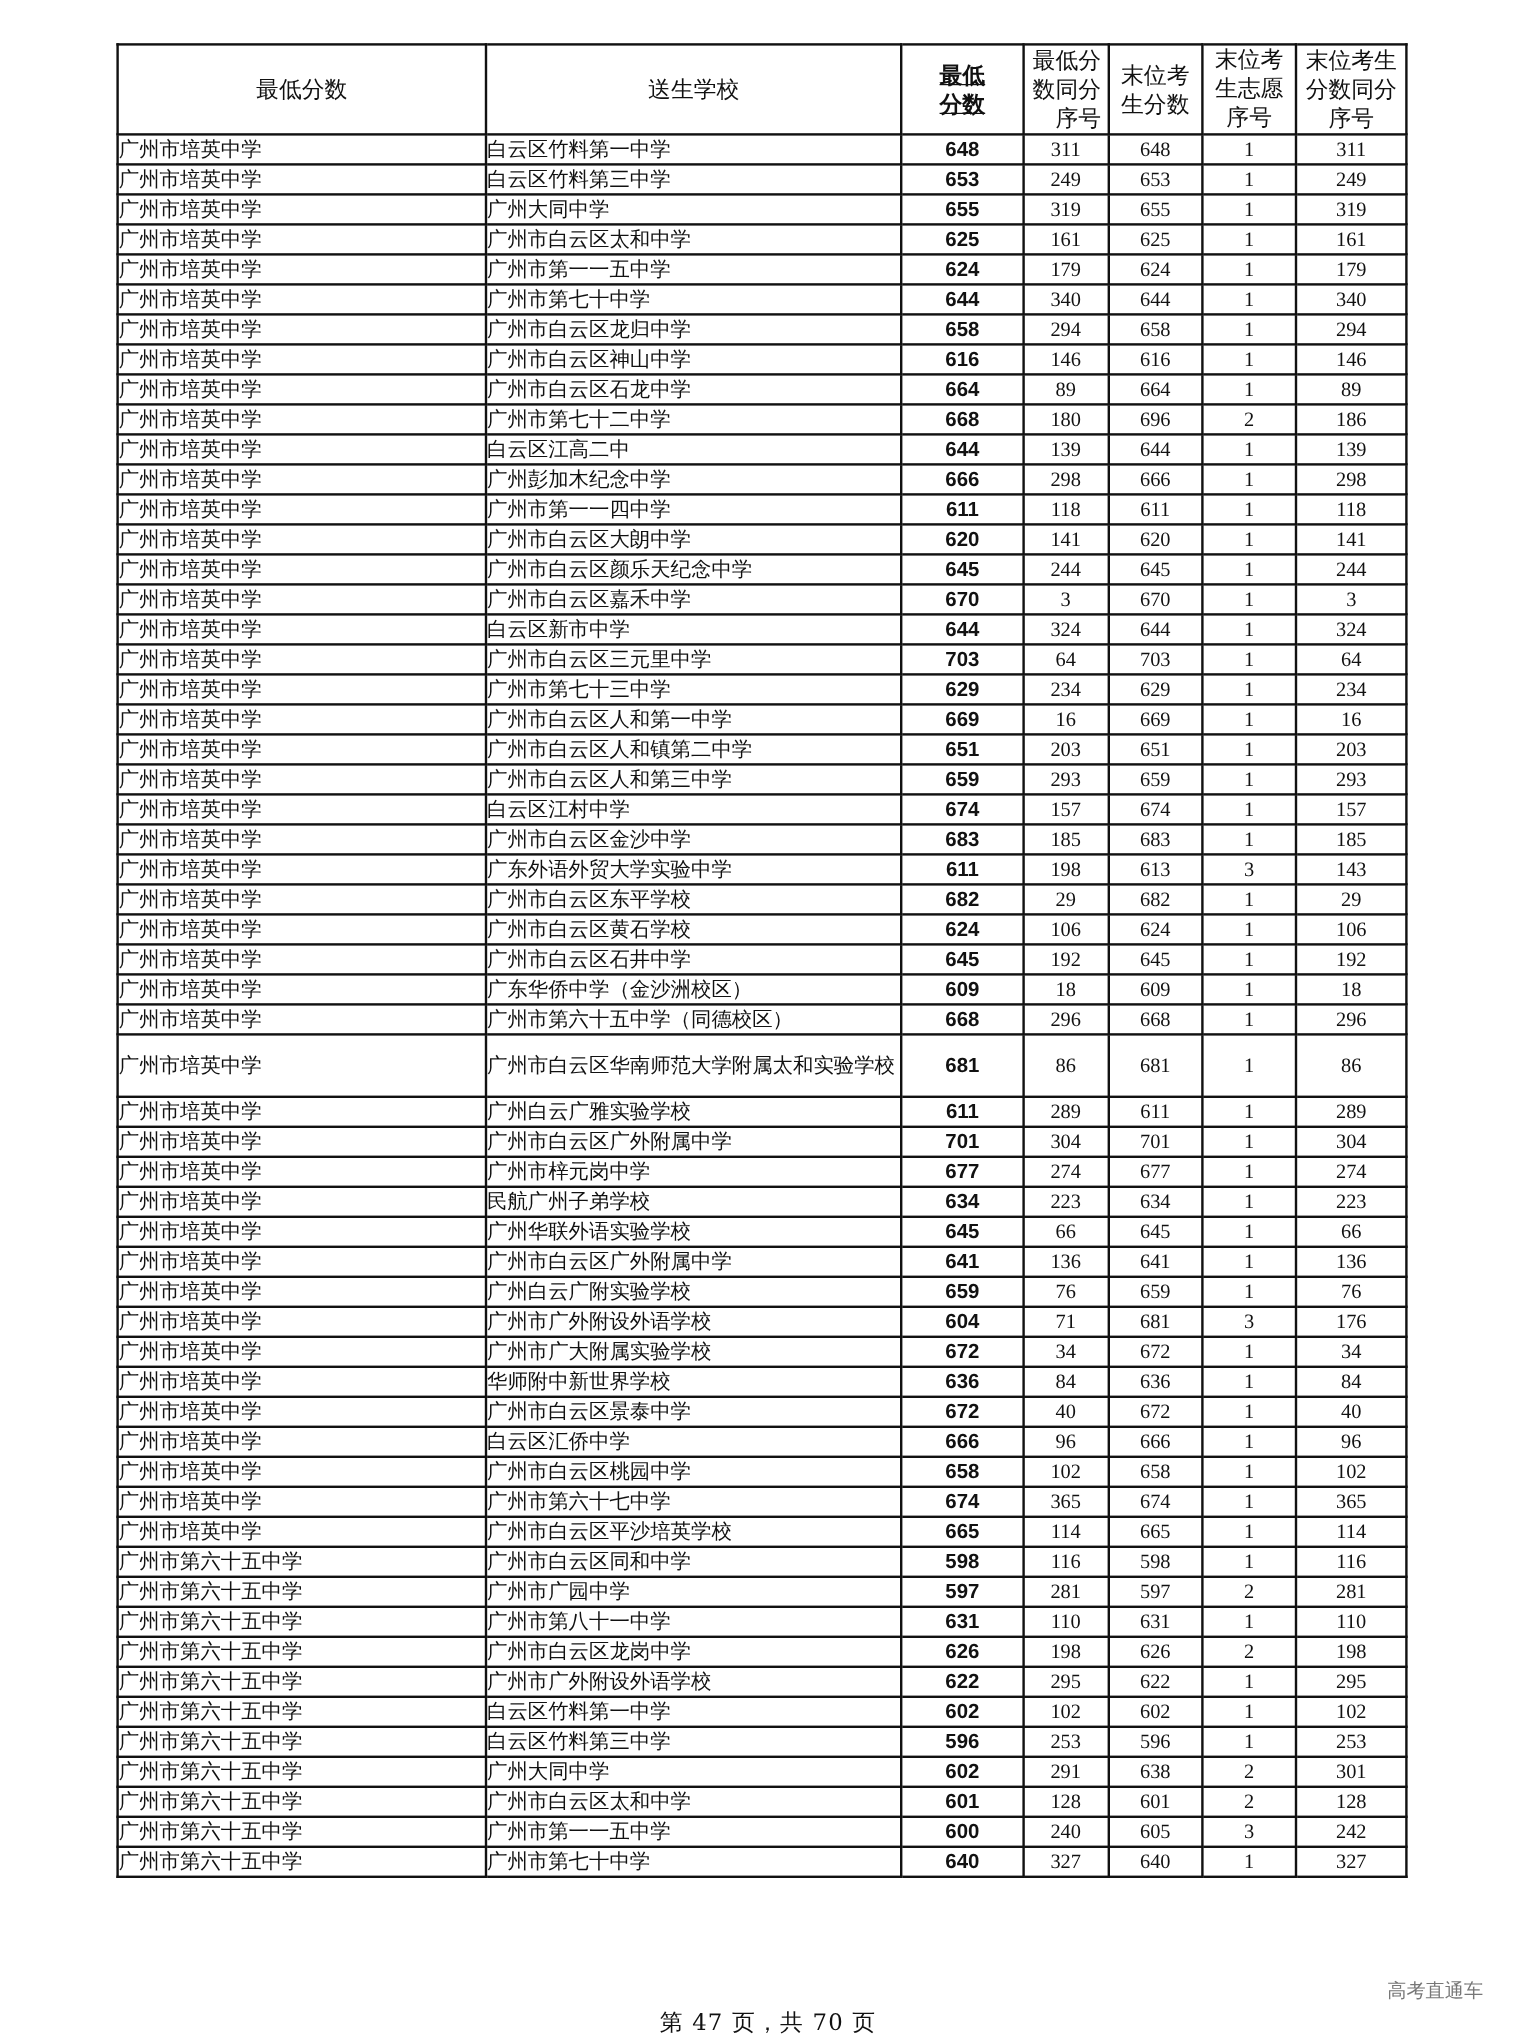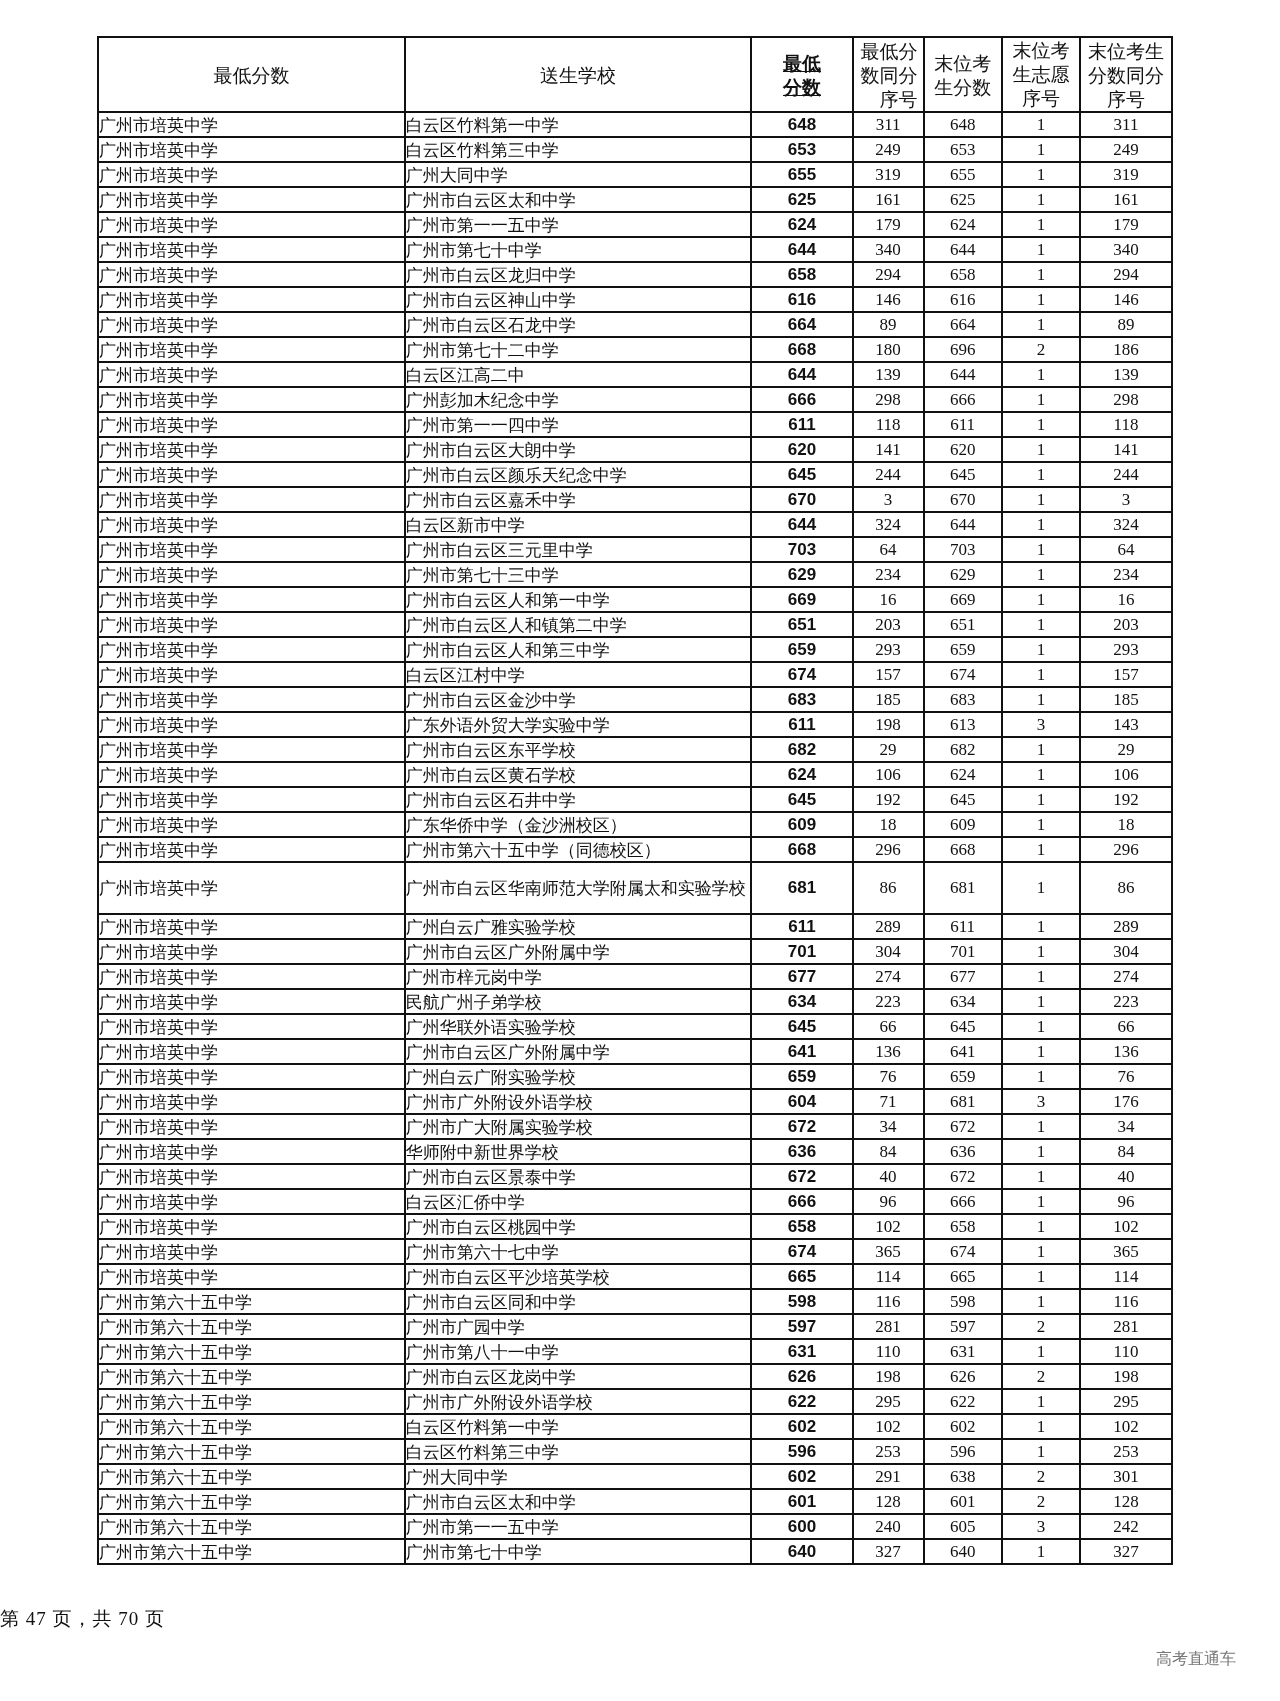--- a/index.html
+++ b/index.html
@@ -11,22 +11,22 @@
   table.admit th, table.admit td { border: 2px solid #111; padding: 0; }
   table.admit th { font-weight: normal; font-size: 19px; line-height: 24px; height: 73px;
     text-align: center; vertical-align: middle; }
   table.admit th.bold { font-weight: bold; font-family: "DejaVu Sans", "Liberation Sans", sans-serif; font-size: 19px; }
   table.admit td { height: 23px; font-size: 17px; line-height: 22px; vertical-align: middle; }
   td.txt { text-align: left; padding-left: 2px; white-space: nowrap; overflow: hidden; }
   td.wrap { white-space: normal; line-height: 24px; }
   td.num { text-align: center; font-family: "Liberation Serif", "DejaVu Serif", serif; font-size: 18px; }
   td.num.bold { font-weight: bold; font-family: "Liberation Sans", "DejaVu Sans", sans-serif; font-size: 17px; }
   tr.tall td { height: 50px; }
-  .footer { position: absolute; left: 0; width: 1280px; top: 1606px; 
-    font-size: 19px; letter-spacing: 1px; font-family: Liberation Serif, serif; }
+  .footer { position: absolute; left: 0; width: 1280px; top: 1673px; text-align: center;
+    font-size: 19px; letter-spacing: 1px; }
   .watermark { position: absolute; right: 44px; top: 1649px; font-size: 16px; color: #777;
     font-family: "DejaVu Sans", "Liberation Sans", sans-serif; }
 </style>
 </head>
 <body>
 
 <div class="page">
   <table class="admit">
     <colgroup>
       <col style="width:294px">

